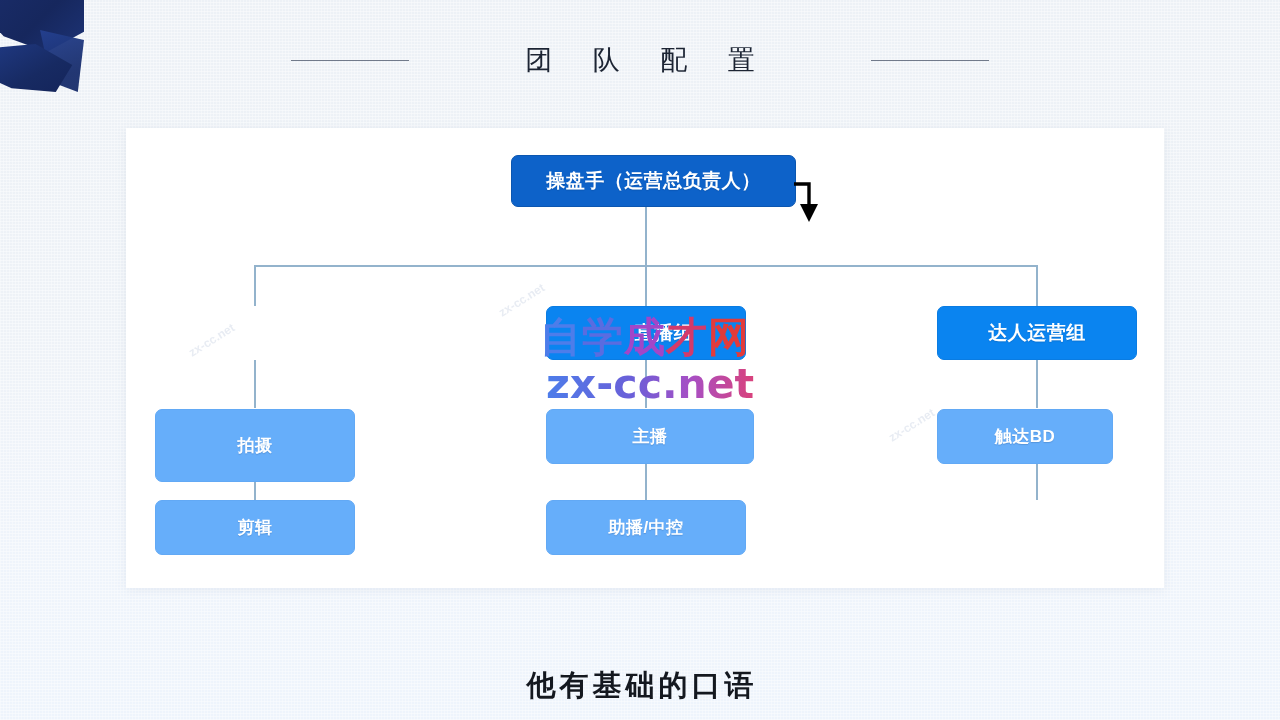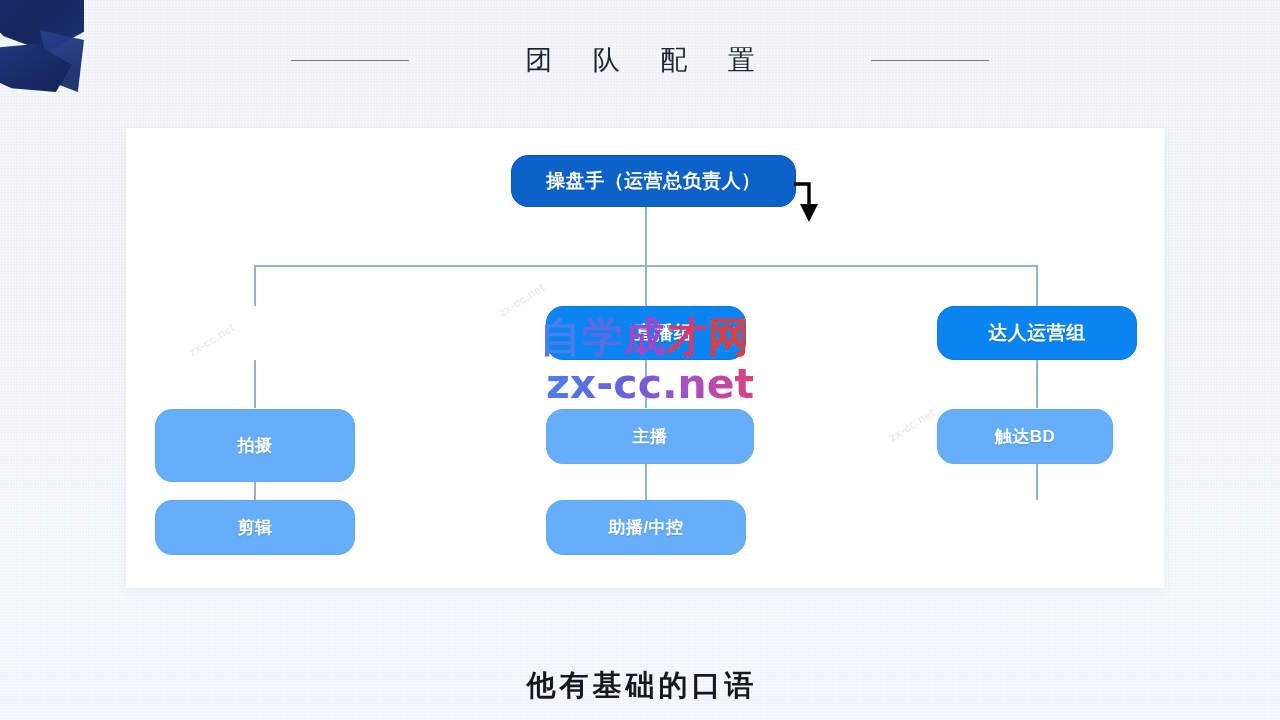--- a/index.html
+++ b/index.html
@@ -121,21 +121,21 @@
     width: 1038px;
     height: 460px;
   }
 
   .node {
     position: absolute;
     display: flex;
     align-items: center;
     justify-content: center;
     text-align: center;
-    border-radius: 17px;
+    border-radius: 7px;
     color: #ffffff;
     font-weight: bold;
     letter-spacing: .5px;
     box-sizing: border-box;
     z-index: 3;
     text-shadow: 0 1px 1px rgba(0, 40, 90, .18);
   }
   .node.root {
     background: #0d62c9;
     font-size: 19px;

